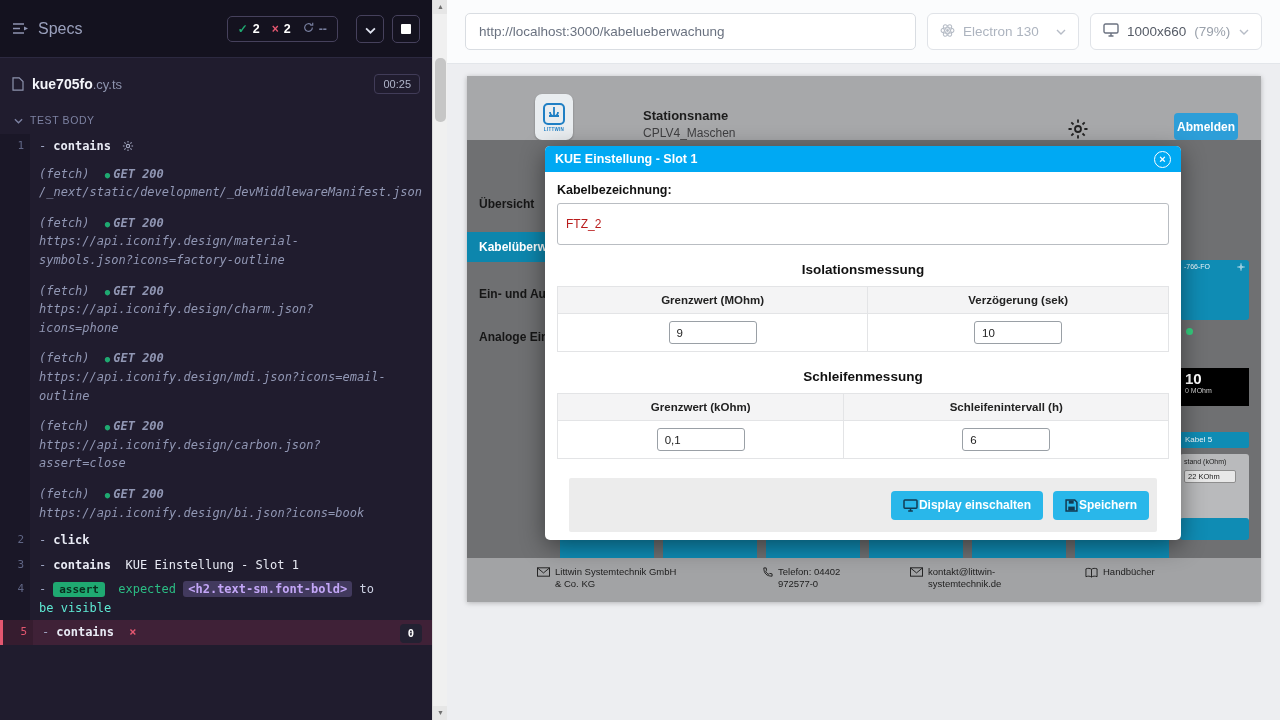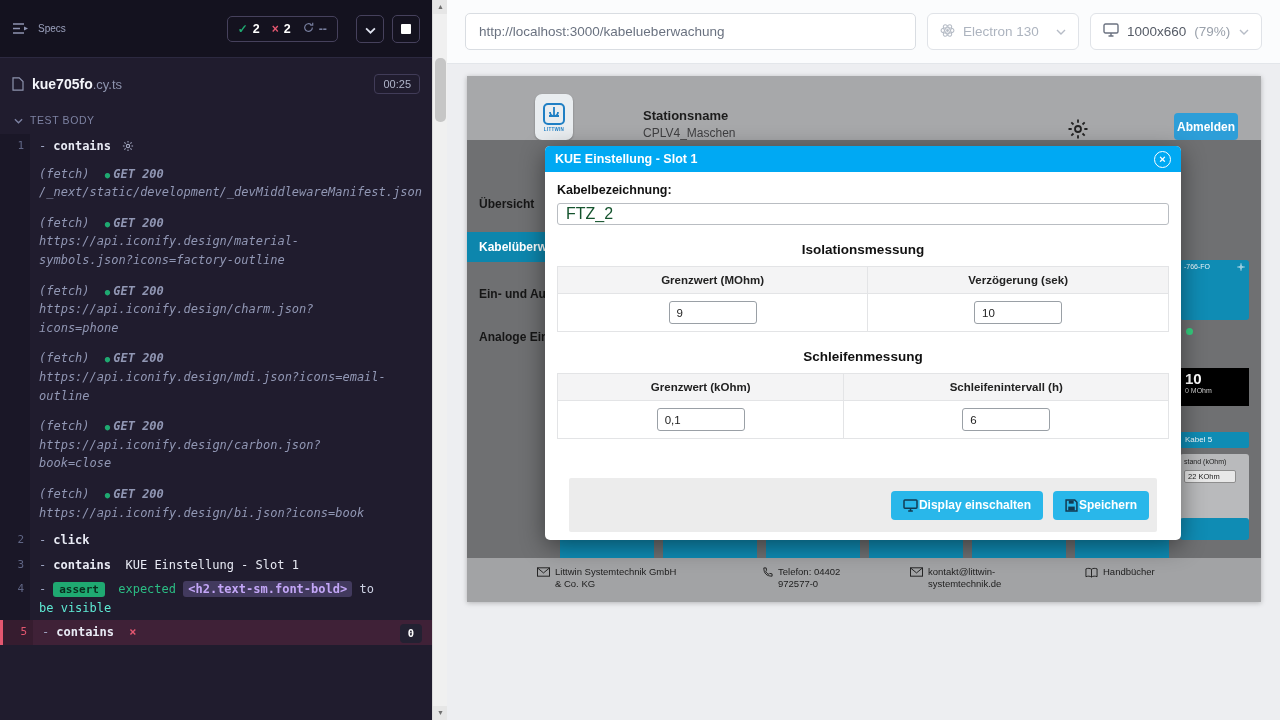--- a/index.html
+++ b/index.html
@@ -5,21 +5,21 @@
   * { margin:0; padding:0; box-sizing:border-box; }
   html,body { width:1280px; height:720px; overflow:hidden; background:#edeef1;
               font-family:"Liberation Sans", sans-serif; }
 
   
   .cy-left { position:absolute; left:0; top:0; width:432px; height:720px;
              background:#201c2e; overflow:hidden; }
   .cy-header { height:58px; background:#14121f; border-bottom:1px solid #2c2940;
                display:flex; align-items:center; padding:0 12px; }
   .specs-icon { color:#8e94b1; display:flex; }
-  .specs-label { color:#9ba1bd; font-size:10px; margin-left:9px; }
+  .specs-label { color:#9ba1bd; font-size:16px; margin-left:9px; }
   .spacer { flex:1; }
   .stats-box { display:flex; align-items:center; gap:12px; border:1px solid #46415c;
                border-radius:5px; padding:5px 10px; margin-right:10px; }
   .stat { display:flex; align-items:center; gap:5px; font-size:12.5px; font-weight:bold; color:#fff; }
   .green { color:#1fa971; } .red { color:#e45770; } .greyc { color:#777e9e; }
   .stat .ic { font-size:12px; font-weight:bold; }
   .icon-btn { width:28px; height:28px; border:1px solid #46415c; border-radius:5px;
               display:flex; align-items:center; justify-content:center; color:#dfe2ef;
               margin-left:8px; cursor:pointer; }
   .stop-sq { width:10px; height:10px; background:#fff; border-radius:1px; }
@@ -140,22 +140,22 @@
   .modal { position:absolute; left:78px; top:70px; width:636px; height:394px; background:#fff;
            border-radius:5px; box-shadow:0 6px 24px rgba(0,0,0,.45); z-index:5;
            display:flex; flex-direction:column; }
   .modal-header { height:26px; background:#00a9f3; border-radius:5px 5px 0 0; display:flex;
                   align-items:center; padding:0 10px; color:#fff; font-weight:bold; font-size:12.5px; }
   .modal-close { margin-left:auto; width:17px; height:17px; border:1.5px solid #fff;
                  border-radius:50%; color:#fff; font-size:11px; line-height:1; display:flex;
                  align-items:center; justify-content:center; cursor:pointer; }
   .modal-body { padding:11px 12px 0 12px; flex:1; display:flex; flex-direction:column; }
   .cable-label { font-size:12.5px; font-weight:bold; color:#111; }
-  .text-input { width:100%; height:22px; border:1px solid #b9bdc2; border-radius:3px;
-                font-size:16px; padding:0 8px; margin-top:6px; color:#14532d;
+  .text-input { width:100%; height:42px; border:1px solid #b9bdc2; border-radius:3px;
+                font-size:12px; padding:0 8px; margin-top:6px; color:#b91c1c;
                 font-family:"Liberation Sans", sans-serif; }
   .section-title { text-align:center; font-weight:bold; font-size:13.5px; color:#111; margin-top:17px; }
   .mtable { width:100%; border-collapse:collapse; margin-top:9px; }
   .mtable th { background:#f4f4f5; border:1px solid #e3e4e6; font-size:11.5px; font-weight:bold;
                height:27px; color:#222; }
   .mtable td { border:1px solid #e3e4e6; height:38px; text-align:center; }
   .cell-input { width:88px; height:23px; border:1px solid #9aa0a6; border-radius:3px;
                 font-size:11.5px; padding:0 7px; color:#222;
                 font-family:"Liberation Sans", sans-serif; }
   .modal-footer { margin:auto 12px 8px 12px; background:#ececec; height:54px; display:flex;
@@ -274,21 +274,21 @@
       <span>(fetch)</span>
       <span class="dot">●</span><span class="fetch-status">GET 200</span>
       <span class="fetch-url">https://api.iconify.design/mdi.json?icons=email-outline</span>
     </div>
   </div>
   <div class="cmd fetch">
     <div class="cmd-num"></div>
     <div class="cmd-body">
       <span>(fetch)</span>
       <span class="dot">●</span><span class="fetch-status">GET 200</span>
-      <span class="fetch-url">https://api.iconify.design/carbon.json?book=close</span>
+      <span class="fetch-url">https://api.iconify.design/carbon.json?assert=close</span>
     </div>
   </div>
   <div class="cmd fetch">
     <div class="cmd-num"></div>
     <div class="cmd-body">
       <span>(fetch)</span>
       <span class="dot">●</span><span class="fetch-status">GET 200</span>
       <span class="fetch-url">https://api.iconify.design/bi.json?icons=book</span>
     </div>
   </div>

